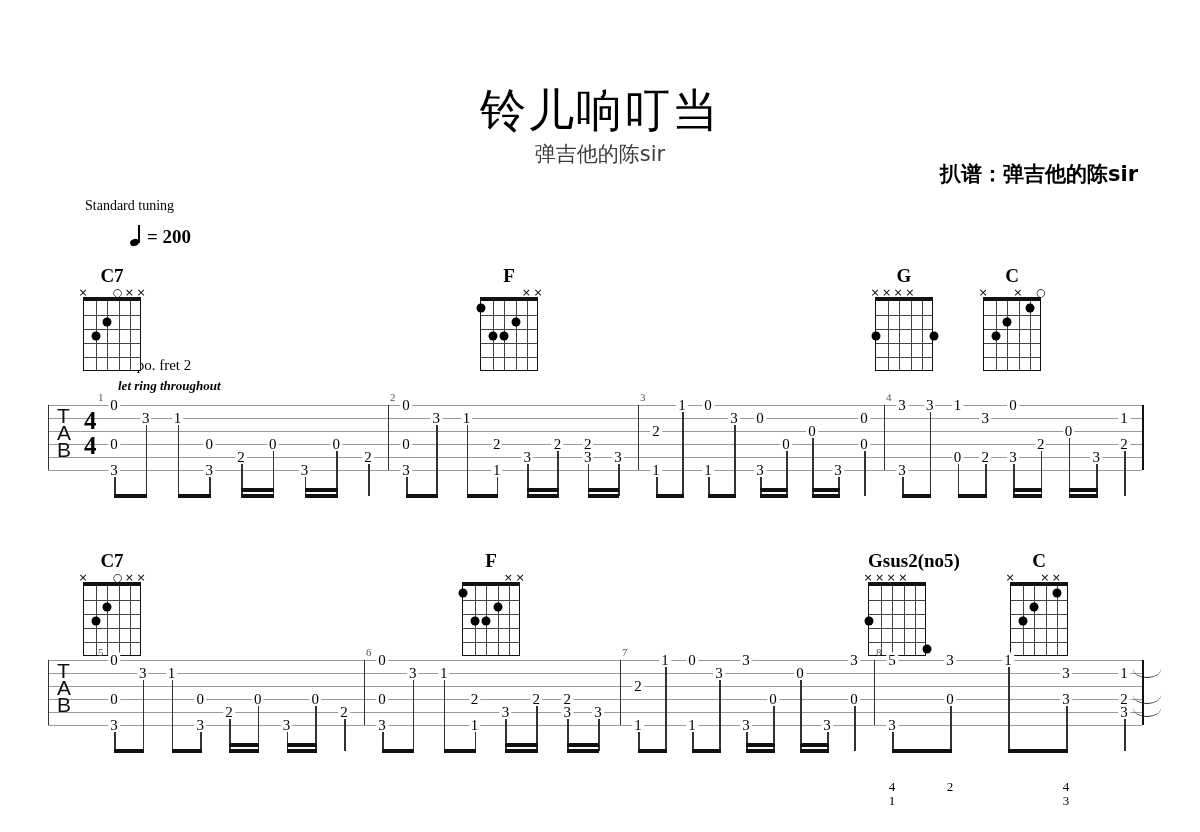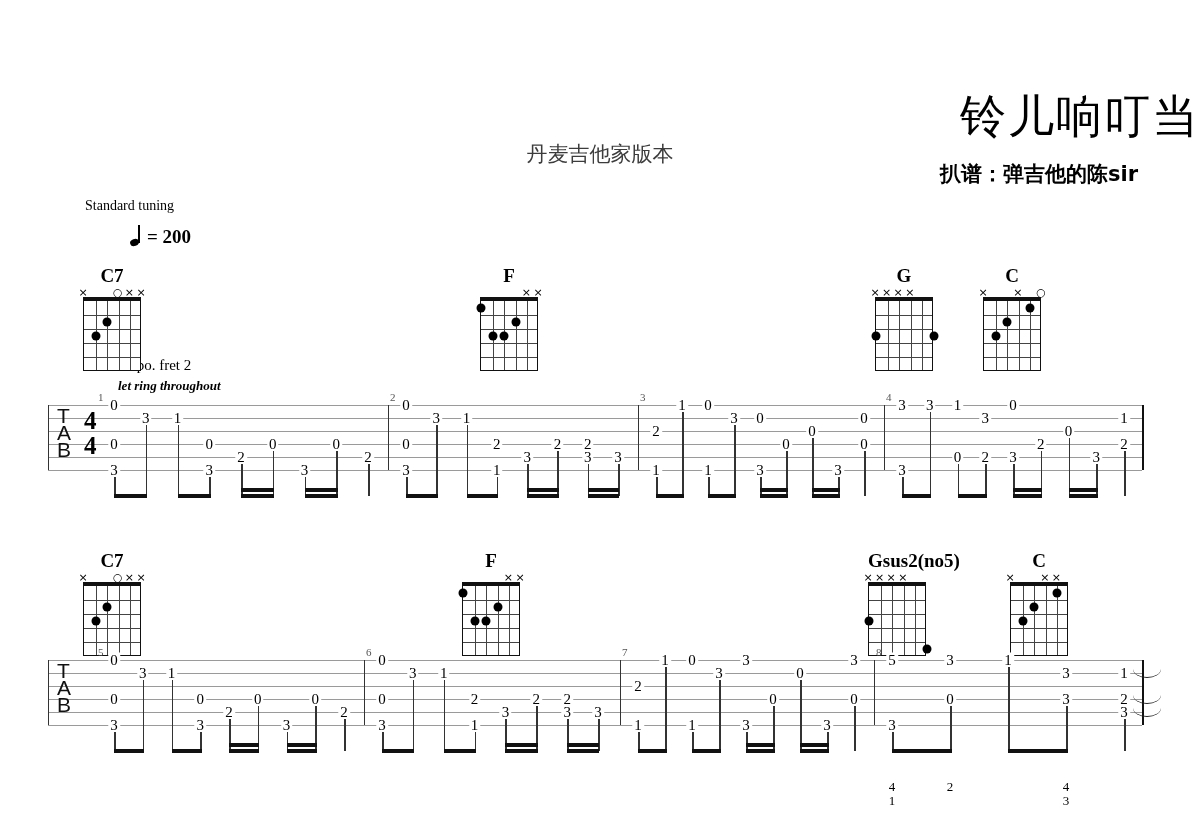--- a/index.html
+++ b/index.html
@@ -1,20 +1,20 @@
 <!DOCTYPE html>
 <html><head>
 <meta charset="utf-8">
 <style>
   html,body{margin:0;padding:0;background:#ffffff;}
   body{width:1200px;height:832px;position:relative;overflow:hidden;
        font-family:"Liberation Serif", serif; color:#000;}
   .abs{position:absolute;}
   
-  #title{left:0;right:0;top:86px;text-align:right;font-size:46px;letter-spacing:2px;
+  #title{left:0;right:0;top:80px;text-align:center;font-size:46px;letter-spacing:2px;
          font-family:"DejaVu Sans", sans-serif;font-weight:400;}
   #subtitle{left:0;right:0;top:140px;text-align:center;font-size:21px;color:#3c3c3c;
          font-family:"DejaVu Sans", sans-serif;}
   #credit{right:62px;top:160px;font-size:21px;font-family:"DejaVu Sans", sans-serif;font-weight:600;}
   #tuning{left:85px;top:198px;font-size:14px;}
   #tempo{left:130px;top:226px;font-size:19px;font-weight:700;display:flex;align-items:center;gap:4px;}
   .qnote{display:inline-block;width:13px;height:20px;position:relative;}
   .qnote .head{position:absolute;left:0;bottom:1px;width:9px;height:7px;border-radius:50%;
        background:#000;transform:rotate(-20deg);}
   .qnote .stem{position:absolute;left:8px;bottom:4px;width:1.8px;height:18px;background:#000;}
@@ -52,21 +52,21 @@
   .beam2{position:absolute;height:3.5px;background:#111;}
   .fingering{position:absolute;font-size:13px;font-family:"Liberation Serif", serif;
       transform:translateX(-50%);text-align:center;line-height:14px;}
   .tie{position:absolute;border-bottom:1.6px solid #222;border-radius:0 0 50% 50%/0 0 100% 100%;
       height:8px;}
 </style>
 </head>
 <body>
 
 <div class="abs" id="title">铃儿响叮当</div>
-<div class="abs" id="subtitle">丹麦吉他家版本</div>
+<div class="abs" id="subtitle">弹吉他的陈sir</div>
 <div class="abs" id="credit">扒谱：弹吉他的陈sir</div>
 <div class="abs" id="tuning">Standard tuning</div>
 <div class="abs" id="tempo">
   <span class="qnote">
     <span class="head"></span>
       <span class="stem"></span>
   </span>
   <span>= 200</span>
 </div>
 <div class="abs" id="capo">Capo. fret 2</div>

